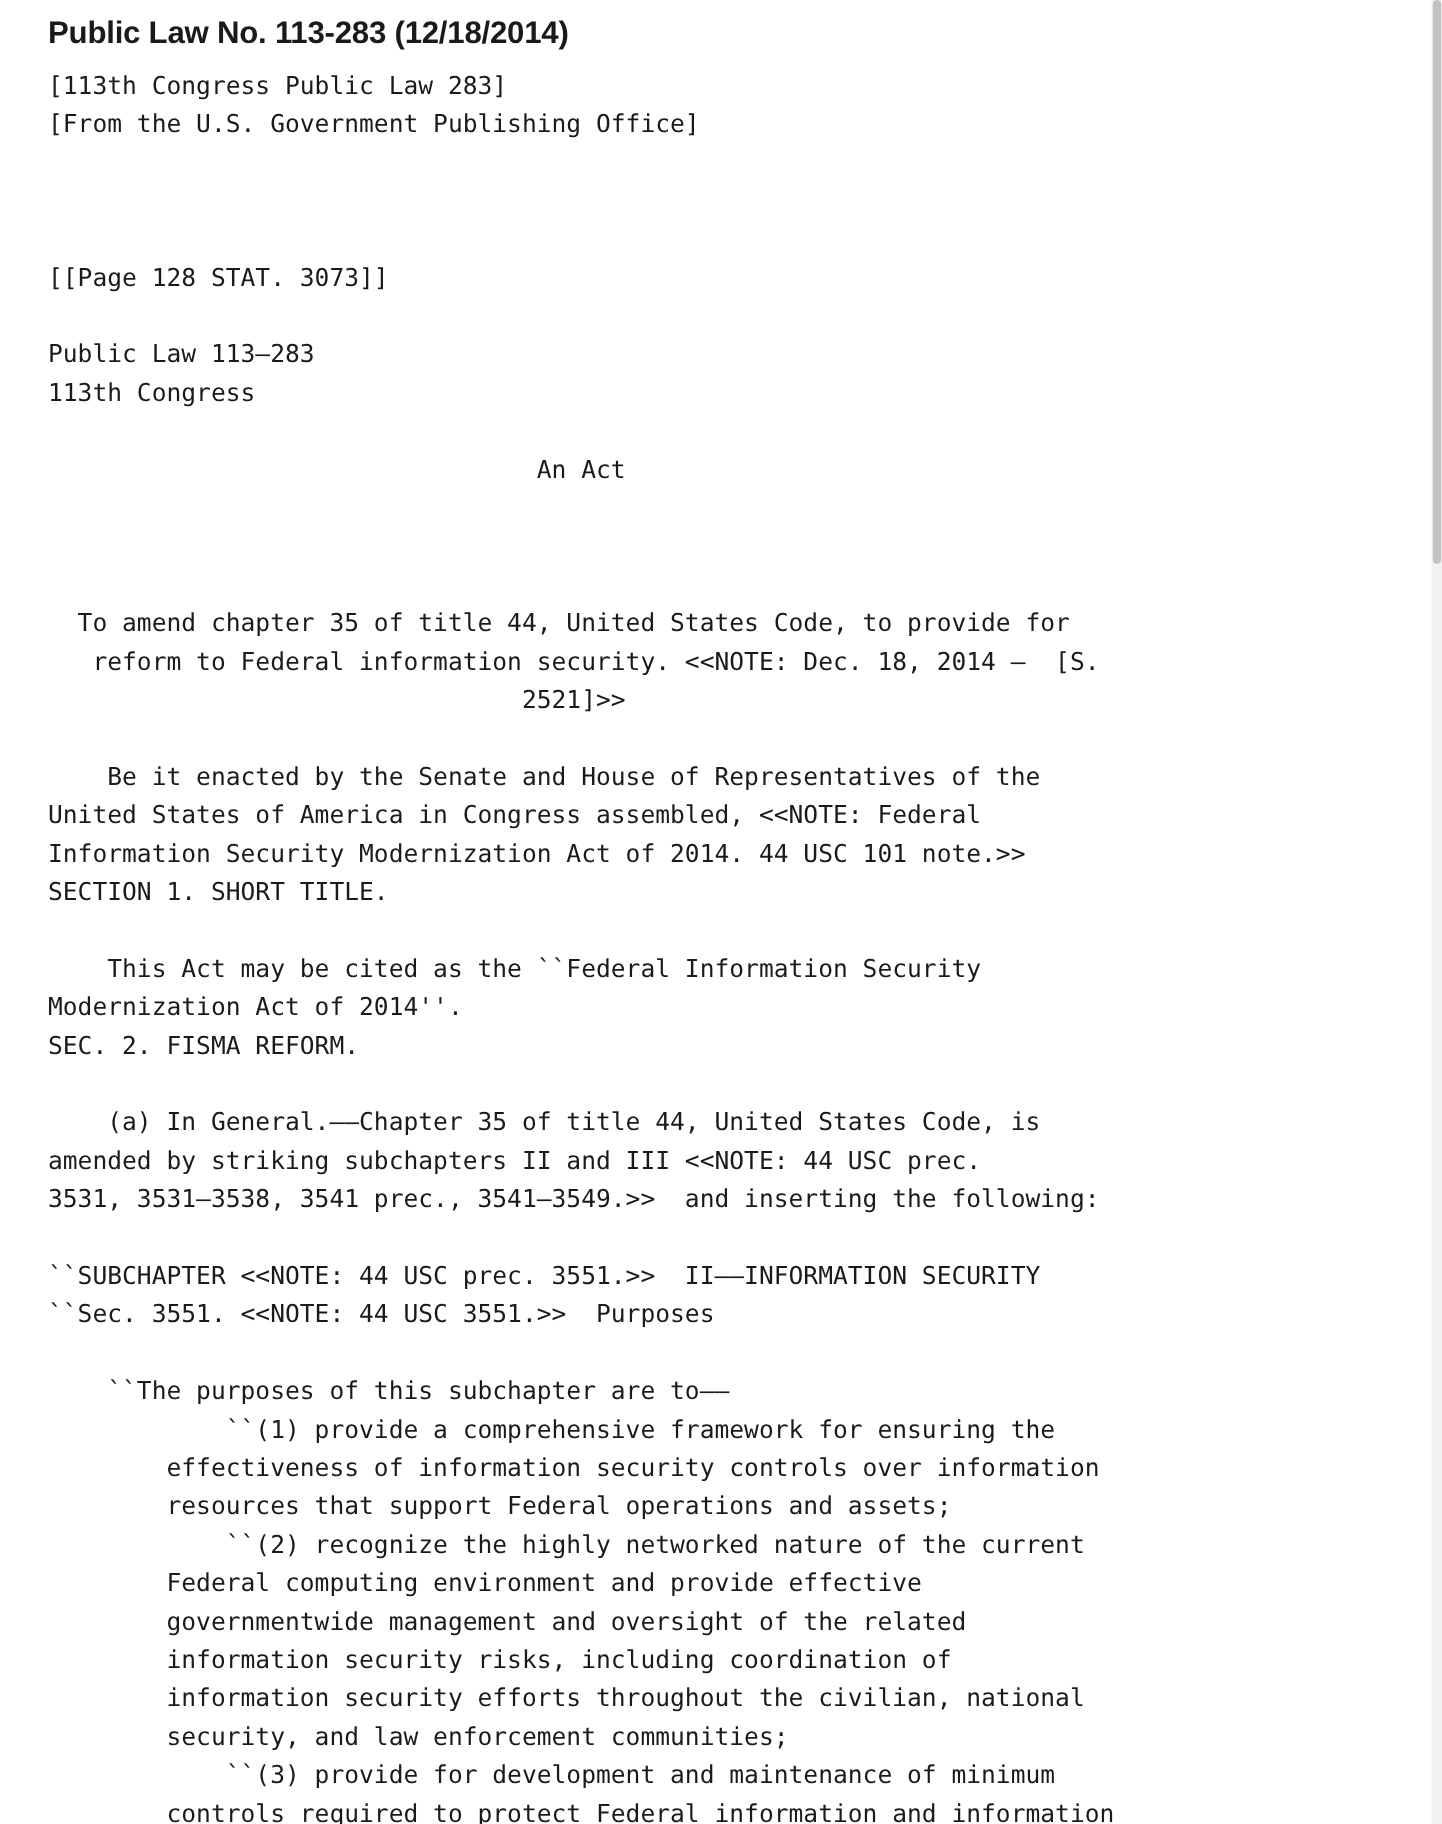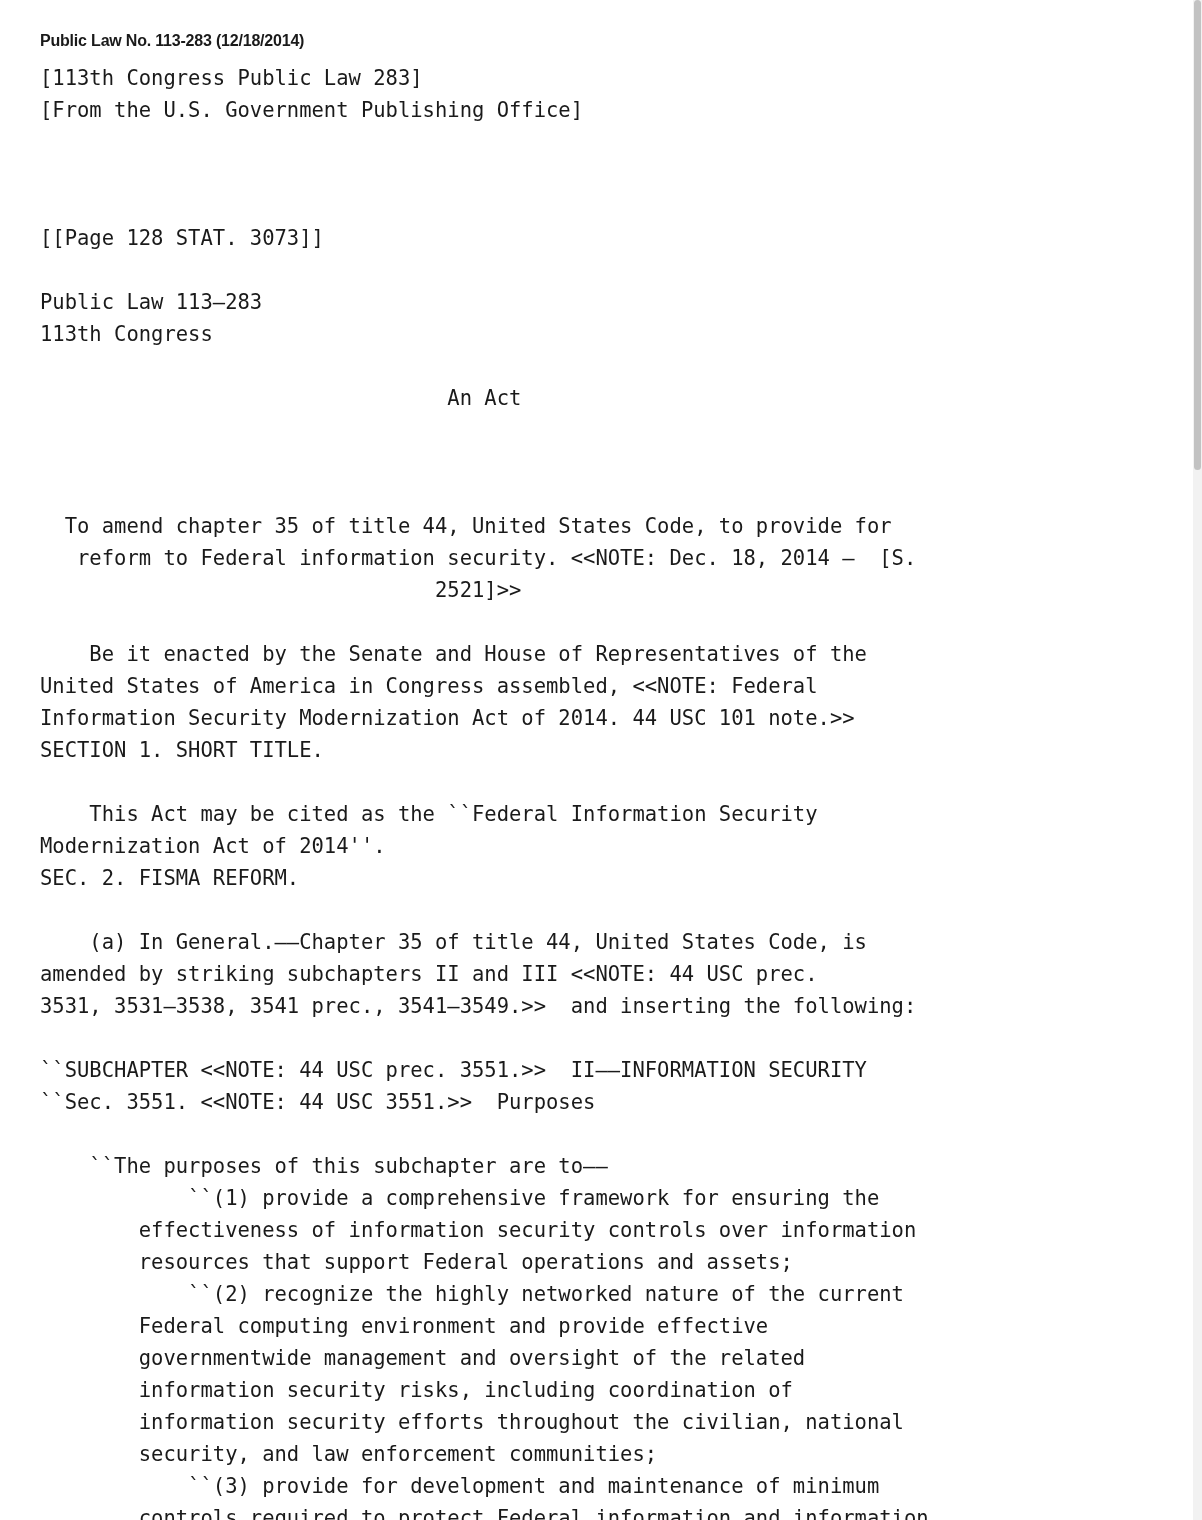--- a/index.html
+++ b/index.html
@@ -17,23 +17,23 @@
     position: relative;
     width: 1202px;
     min-height: 1520px;
     box-sizing: border-box;
     padding: 10px 40px 0 40px;
     overflow: hidden;
   }
   .doc-title {
     font-family: "Liberation Sans", sans-serif;
     font-weight: bold;
-    font-size: 16px;
+    font-size: 26px;
     line-height: 1.35;
-    margin: 20px 0 10px 0;
+    margin: 0 0 10px 0;
     letter-spacing: -0.2px;
   }
   pre.doc-body {
     font-family: "DejaVu Sans Mono", monospace;
     font-size: 20.5px;
     line-height: 32px;
     margin: 0;
     white-space: pre;
     color: #1a1a1a;
     letter-spacing: 0px;

